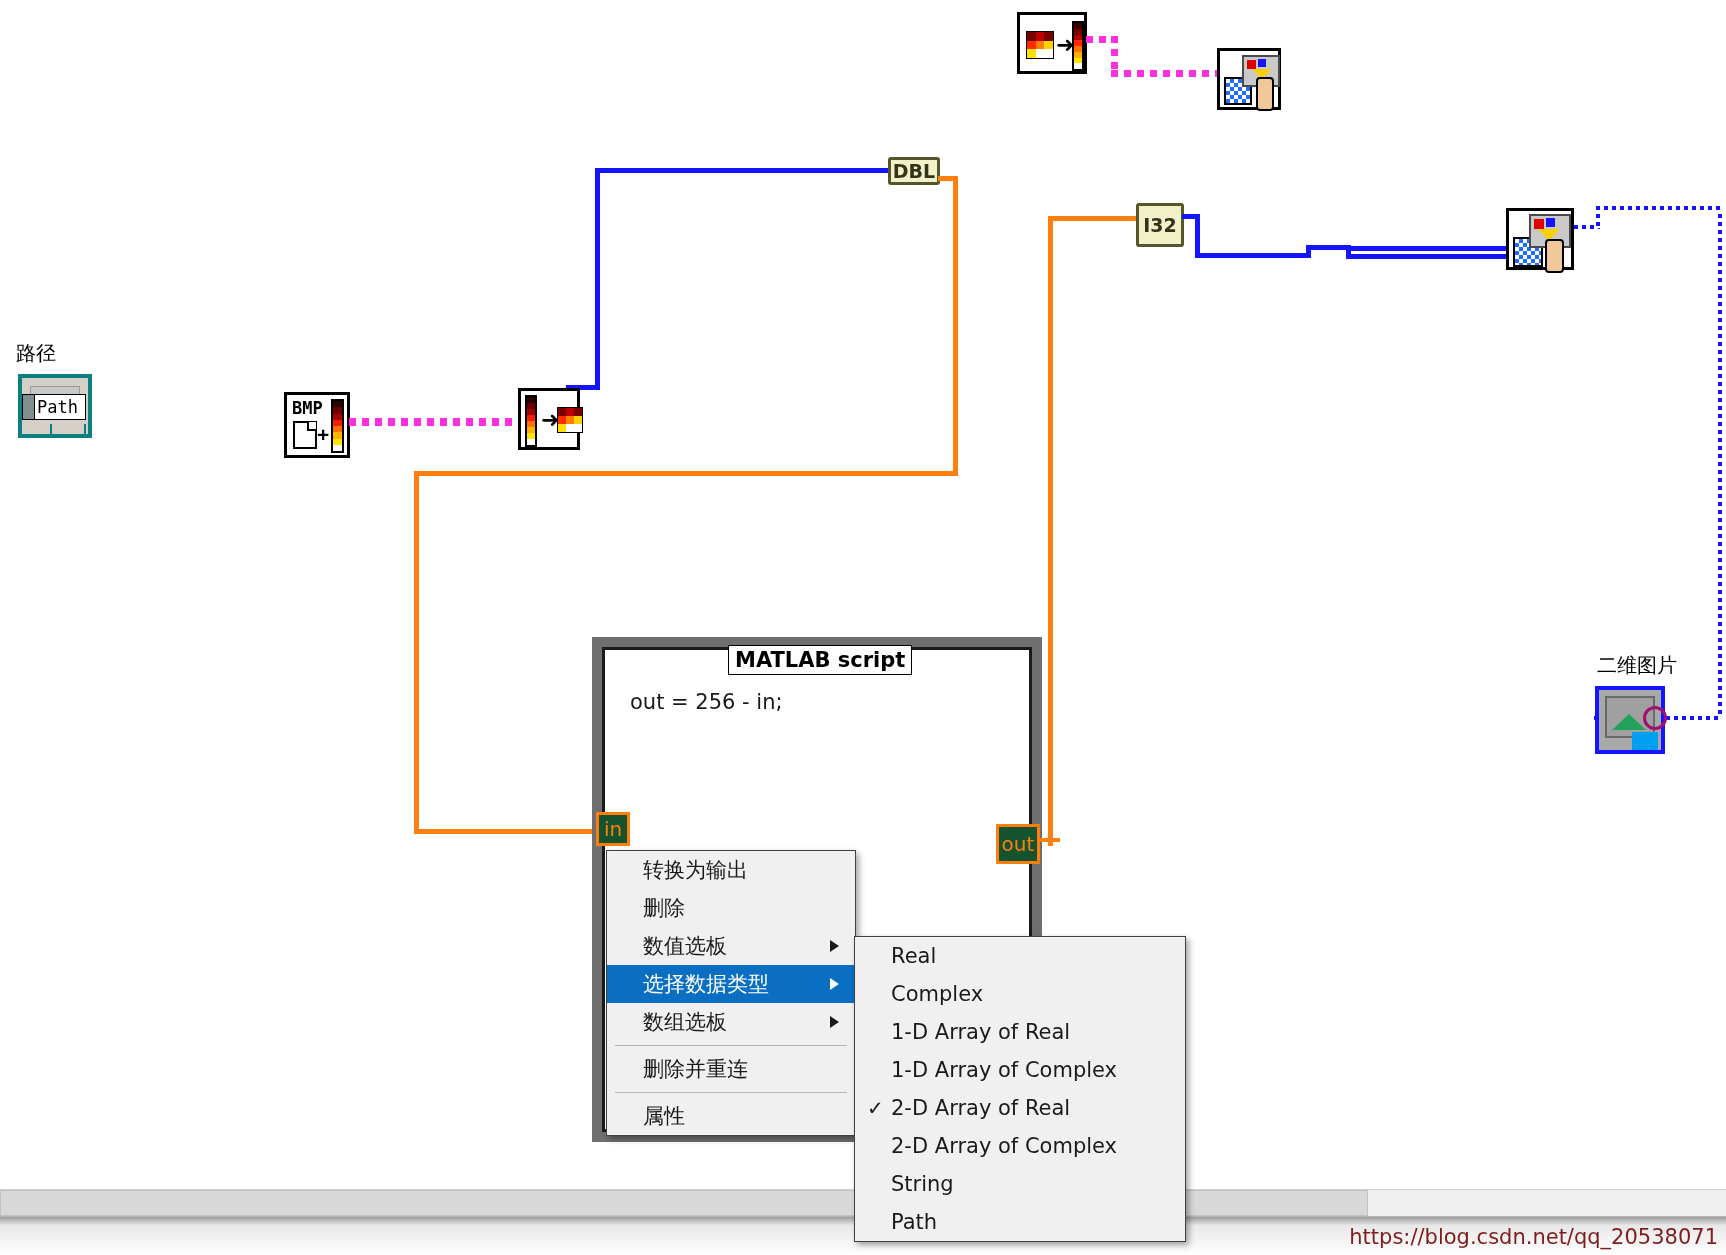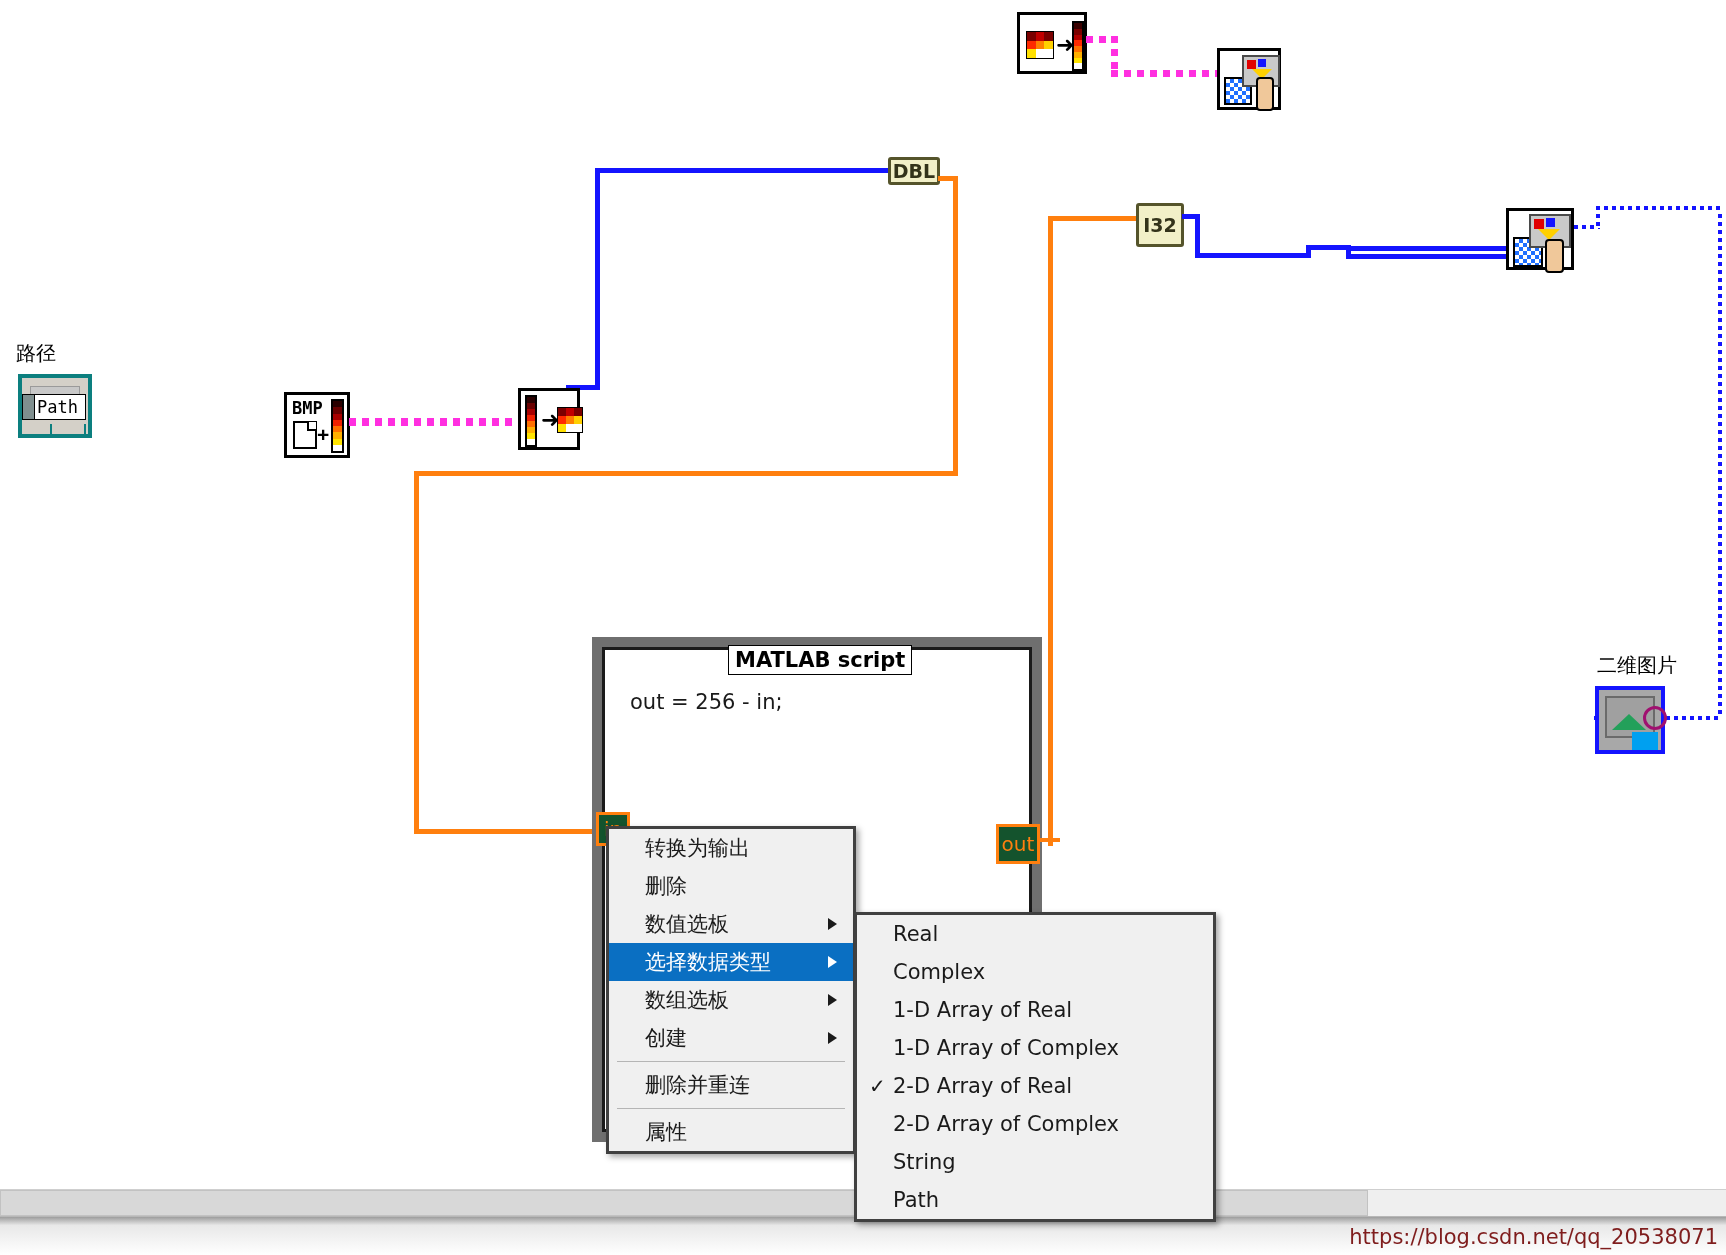--- a/index.html
+++ b/index.html
@@ -69,22 +69,22 @@
                  padding:2px 6px;font-size:21px;font-weight:bold;color:#000;
                  white-space:nowrap;font-family:"DejaVu Sans","Liberation Sans",sans-serif;}
   .mscript-code{position:absolute;font-size:21px;color:#1a1a1a;white-space:pre;
                 font-family:"DejaVu Sans","Liberation Sans",sans-serif;}
   .mterm{position:absolute;border:3px solid #ff7f0e;background:#14532d;
          display:flex;align-items:center;justify-content:center;
          font-size:20px;color:#ff7f0e;box-sizing:border-box;
          font-family:"DejaVu Sans","Liberation Sans",sans-serif;}
 
   
-  .menu{position:absolute;background:#f0f0f0;border:3px solid #404040;
-        box-shadow:3px 3px 6px rgba(0,0,0,.35);box-sizing:border-box;z-index:40;}
+  .menu{position:absolute;background:#f0f0f0;border:1px solid #404040;
+        box-shadow:3px 3px 6px rgba(0,0,0,.35);box-sizing:border-box;z-index:40;margin-top:24px;}
   .mi{position:relative;height:38px;display:flex;align-items:center;
       padding:0 14px 0 36px;font-size:21px;color:#1a1a1a;white-space:nowrap;
       font-family:"DejaVu Sans","Liberation Sans",sans-serif;}
   .mi.sel{background:#0a6fc2;color:#ffffff;}
   .mi .caret{position:absolute;right:16px;top:50%;transform:translateY(-50%);
              width:0;height:0;border-left:9px solid #1a1a1a;
              border-top:6px solid transparent;border-bottom:6px solid transparent;}
   .mi.sel .caret{border-left-color:#ffffff;}
   .msep{height:1px;background:#b5b5b5;margin:4px 8px;}
   .mi .chk{position:absolute;left:12px;top:50%;transform:translateY(-50%);
@@ -304,36 +304,32 @@
         <span class="caret"></span>
         </div>
       <div class="mi sel">
         <span>选择数据类型</span>
         <span class="caret"></span>
         </div>
       <div class="mi">
         <span>数组选板</span>
         <span class="caret"></span>
         </div>
-      <div class="mi">
-        <span>创建</span>
-        <span class="caret"></span>
-        </div>
       <div class="msep"></div>
       <div class="mi">
         <span>删除并重连</span>
         </div>
       <div class="msep"></div>
       <div class="mi">
         <span>属性</span>
         </div>
     </div>
   </div>
 
-  <div class="menu" style="left:854px;top:912px;width:362px;">
+  <div class="menu" style="left:854px;top:912px;width:332px;">
     <div class="mi">
       <span>Real</span>
       </div>
     <div class="mi">
       <span>Complex</span>
       </div>
     <div class="mi">
       <span>1-D Array of Real</span>
       </div>
     <div class="mi">

